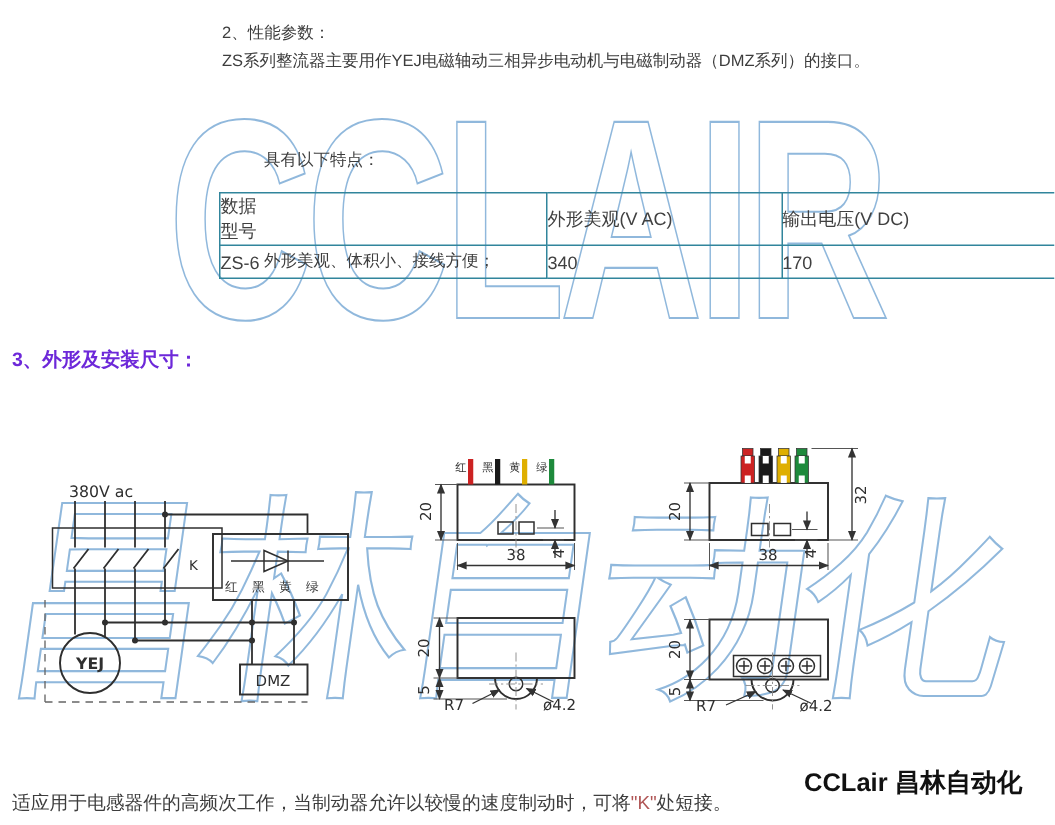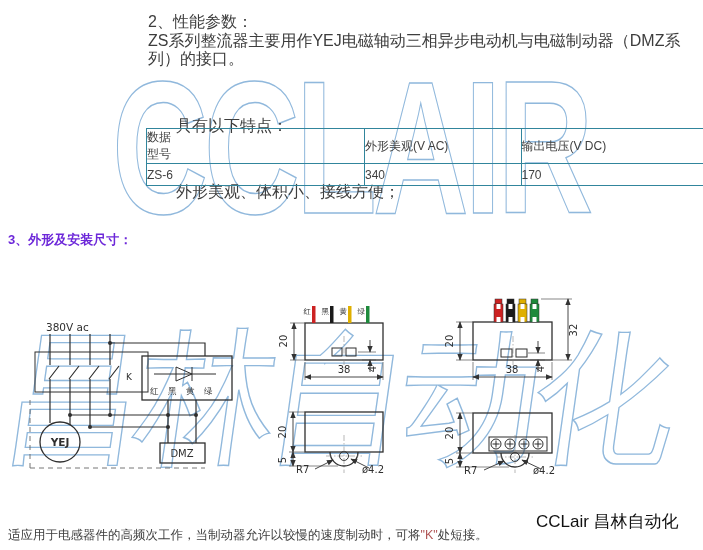--- a/index.html
+++ b/index.html
@@ -7,21 +7,21 @@
         font-family:"Liberation Sans","DejaVu Sans",sans-serif;color:#3d3d3d;}
   
   .wm{position:absolute;line-height:1;color:rgba(140,180,220,0.45);
       -webkit-text-fill-color:transparent;-webkit-text-stroke:1.4px rgba(125,172,214,0.85);
       pointer-events:none;white-space:nowrap;}
   .wm-top{left:112px;top:52px;font-size:190px;font-weight:bold;letter-spacing:-6px;
           transform:scaleX(0.70);transform-origin:left top;}
   .wm-bottom{left:16px;top:325px;font-size:146px;letter-spacing:-8px;
           transform:skewX(-8deg) scaleX(0.96);transform-origin:left top;}
   
-  .text-block{position:absolute;left:148px;top:13px;width:548px;font-size:16px;line-height:18.6px;}
+  .text-block{position:absolute;left:148px;top:13px;width:548px;font-size:11px;line-height:18.6px;}
   .t-indent{padding-left:28px;margin-top:48px;}
   
   .spec-table{position:absolute;left:146px;top:128px;width:560px;border-collapse:collapse;
               font-size:12px;color:#404040;table-layout:fixed;}
   .spec-table td{border:1px solid #31859c;padding:0;vertical-align:middle;}
   .spec-table .hrow td{height:34px;}
   .spec-table .drow td{height:21px;}
   
   .sec3{position:absolute;left:8px;top:231px;font-size:13px;font-weight:bold;color:#6d28d9;}
   
@@ -32,21 +32,21 @@
   .dim{stroke:#333;stroke-width:0.9;fill:none;}
   .ext{stroke:#555;stroke-width:0.7;fill:none;}
   .cl{stroke:#888;stroke-width:0.6;stroke-dasharray:6 2 1.5 2;fill:none;}
   .dash{stroke:#666;stroke-width:0.9;stroke-dasharray:5 4;fill:none;}
   .dtx{font:10px "DejaVu Sans",sans-serif;fill:#2f2f2f;}
   .stx{font:9px "DejaVu Sans","Liberation Sans",sans-serif;fill:#2f2f2f;}
   .dot{fill:#2f2f2f;}
   
   .footer-note{position:absolute;left:8px;top:527px;font-size:12.5px;color:#3d3d3d;white-space:nowrap;}
   .footer-note .kmark{color:#b05555;}
-  .brand{position:absolute;left:536px;top:510px;font-size:17px;font-weight:normal;color:#111;}
+  .brand{position:absolute;left:536px;top:510px;font-size:17px;font-weight:bold;color:#111;}
 </style>
 </head>
 <body>
 
 <div class="page">
 
   <div class="wm wm-top">CCLAIR</div>
   <div class="wm wm-bottom">昌林自动化</div>
 
   <div class="text-block">

